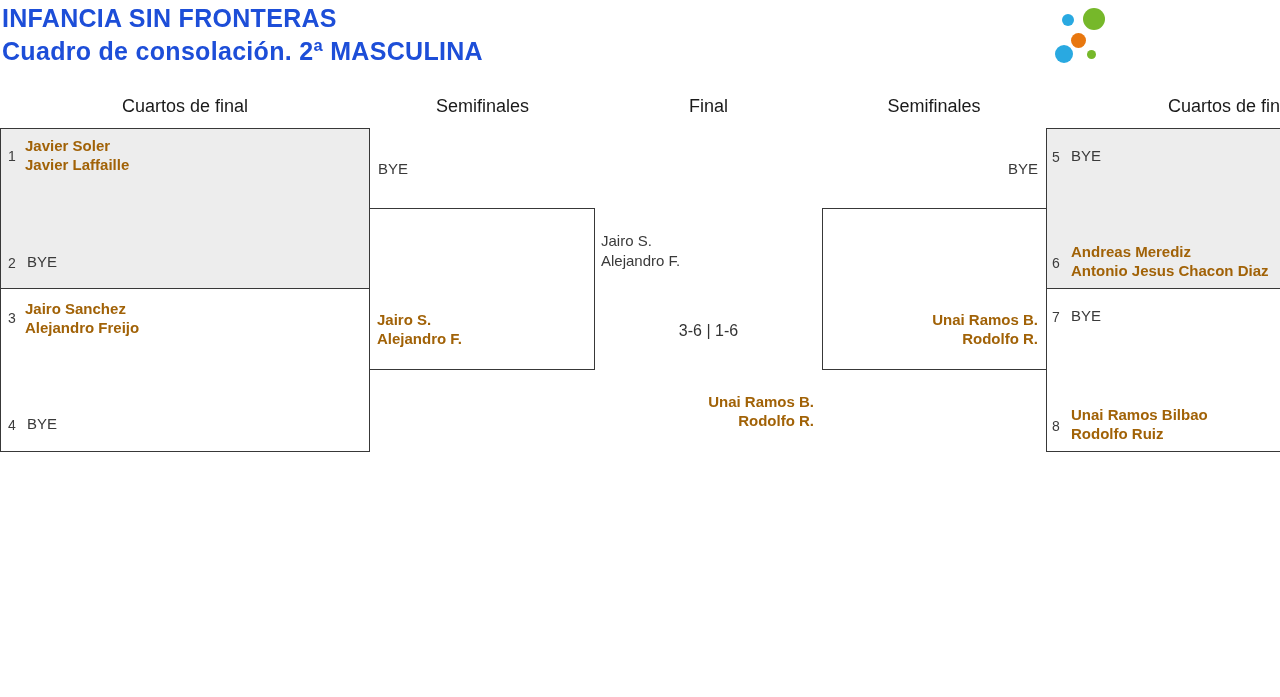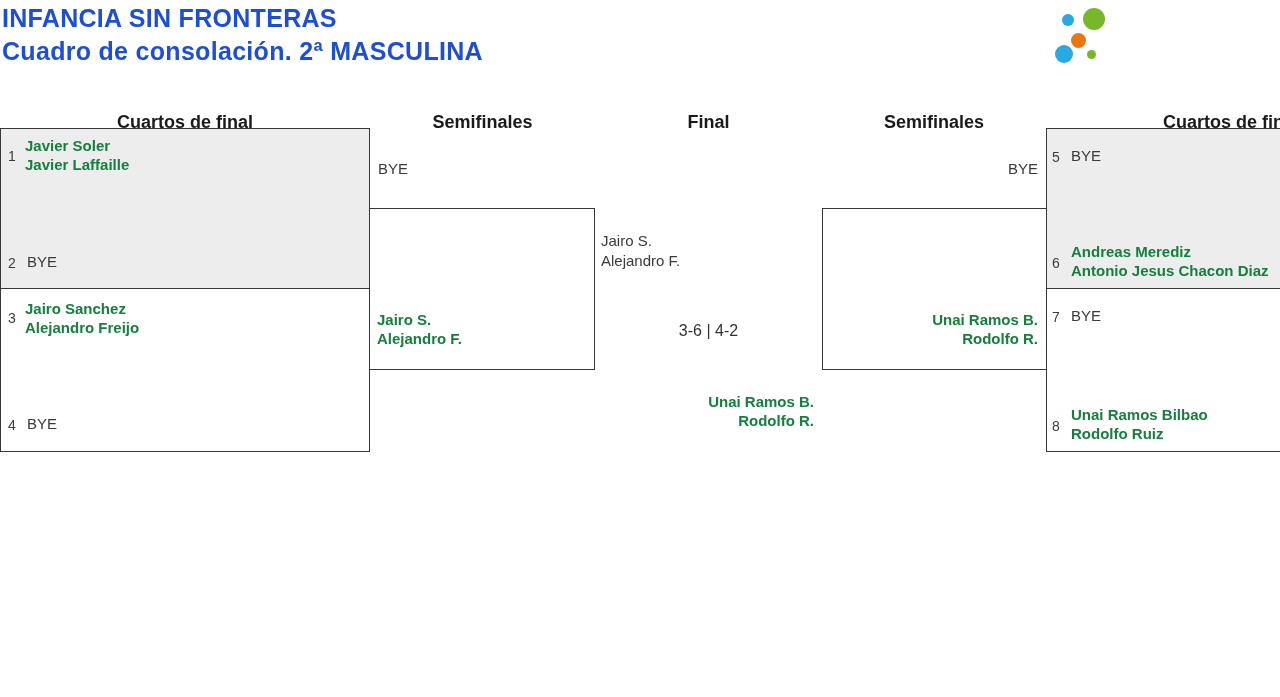--- a/index.html
+++ b/index.html
@@ -18,32 +18,32 @@
 
   
   .logo { left: 1050px; top: 0; width: 230px; height: 72px; }
   .logo-dot { position: absolute; border-radius: 50%; }
   .dot-blue   { background: #29a9e1; }
   .dot-green  { background: #76b82a; }
   .dot-orange { background: #e8770f; }
   .logo-text { position: absolute; left: 60px; top: 4px; font-size: 46px; line-height: 52px; font-weight: 700; color: #76b82a; letter-spacing: 0px; }
 
   
-  .round-header { top: 96px; font-size: 18px; font-weight: 700; color: #1a1a1a; text-align: center; margin-top: 16px; }
+  .round-header { top: 96px; font-size: 18px; font-weight: 400; color: #1a1a1a; text-align: center; }
 
   
   .box { position: absolute; border: 1.5px solid #383838; box-sizing: border-box; background: #ffffff; }
   .box-gray { background: #ededed; }
   .no-top { border-top: none; }
   .no-left { border-left: none; }
   .no-right { border-right: none; }
 
   
   .seed-num { font-size: 14px; color: #3c3c3c; line-height: 18px; }
-  .team { font-size: 15px; font-weight: 700; color: #15803d; line-height: 19px; white-space: nowrap; }
+  .team { font-size: 15px; font-weight: 700; color: #a16207; line-height: 19px; white-space: nowrap; }
   .bye { font-size: 15px; font-weight: 400; color: #3a3a3a; line-height: 18px; }
   .label-reg { font-size: 15px; font-weight: 400; color: #3a3a3a; line-height: 19.5px; white-space: nowrap; }
   .score { font-size: 16px; font-weight: 400; color: #333333; }
   .ta-right { text-align: right; }
   .ta-center { text-align: center; }
 </style>
 </head>
 <body>
 
 <div class="abs page-title">
@@ -119,17 +119,17 @@
 <div class="abs label-reg ta-right" style="left:822px; width:216px; top:159px;">BYE</div>
 <div class="abs team ta-right" style="left:822px; width:216px; top:310px;">
   <div>Unai Ramos B.</div>
   <div>Rodolfo R.</div>
 </div>
 
 <div class="abs label-reg" style="left:601px; top:231px;">
   <div>Jairo S.</div>
   <div>Alejandro F.</div>
 </div>
-<div class="abs score ta-center" style="left:595px; width:227px; top:322px;">3-6 | 4-2</div>
+<div class="abs score ta-center" style="left:595px; width:227px; top:322px;">3-6 | 1-6</div>
 <div class="abs team ta-right" style="left:598px; width:216px; top:392px;">
   <div>Unai Ramos B.</div>
   <div>Rodolfo R.</div>
 </div>
 
 </body></html>

